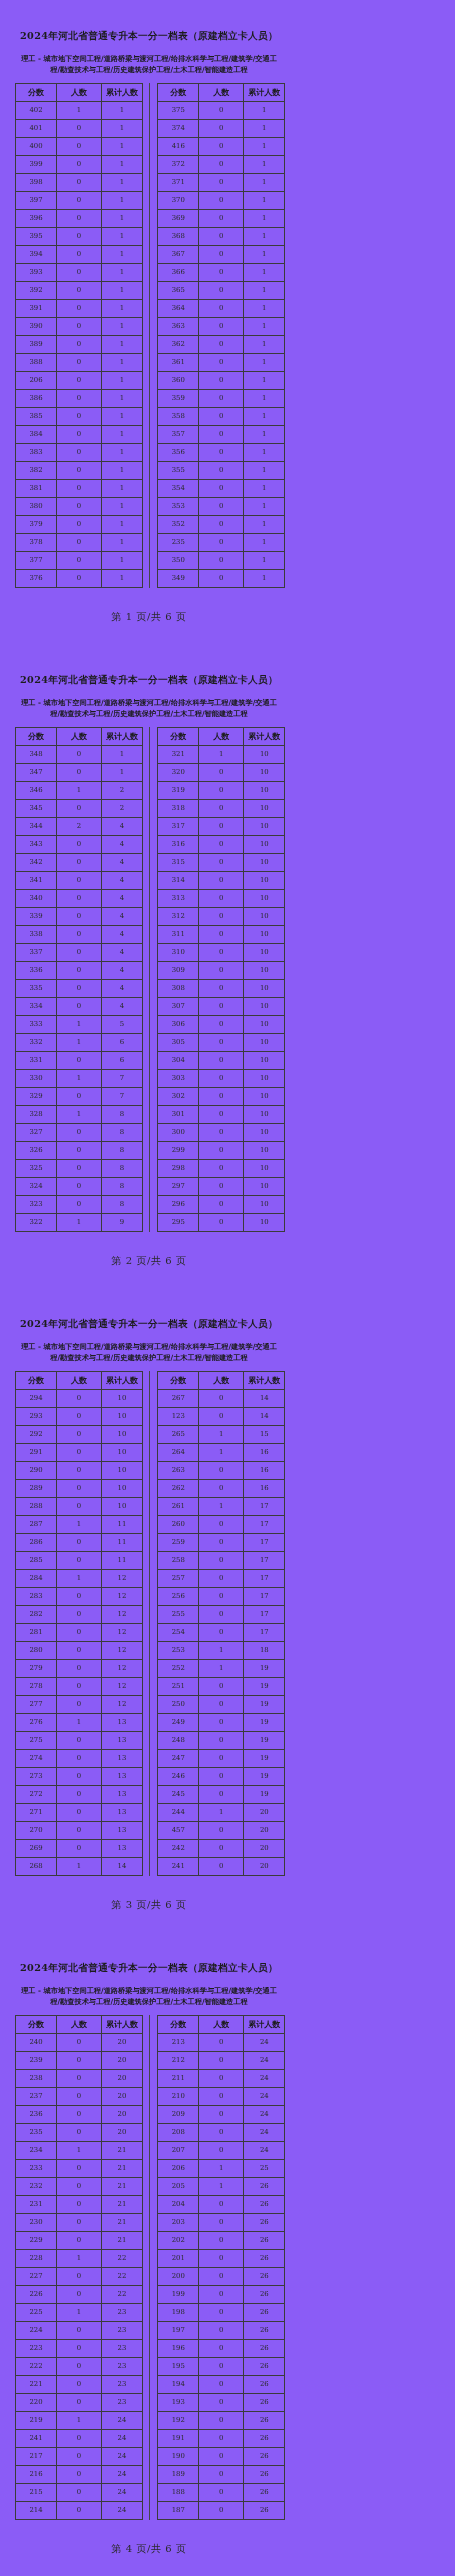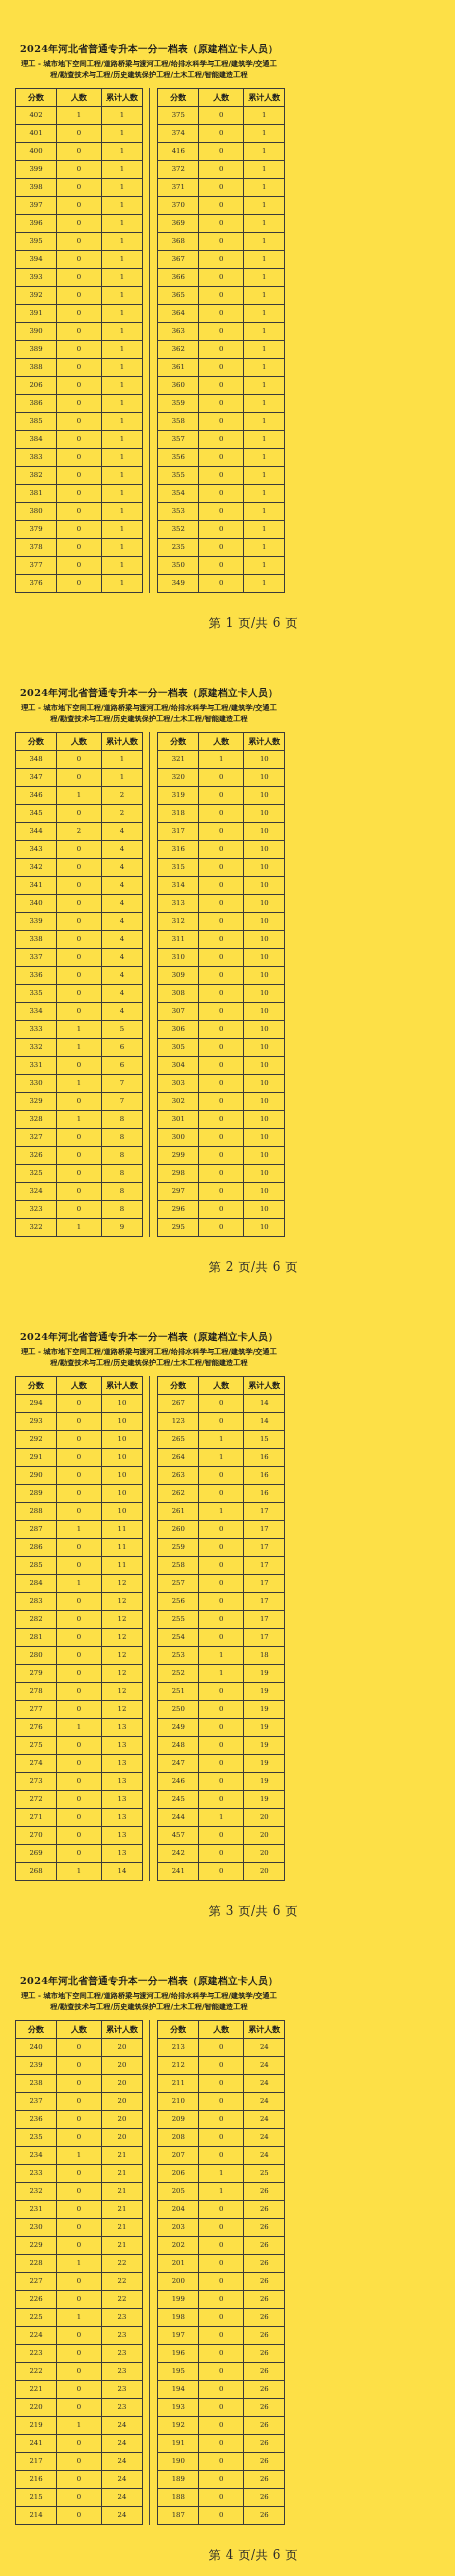--- a/index.html
+++ b/index.html
@@ -9,38 +9,38 @@
   }
   body {
     width: 455px;
     font-family: "DejaVu Serif", "Liberation Serif", serif;
     color: #1c1c1c;
   }
   .page {
     position: relative;
     width: 455px;
     height: 644px;
-    background: #fde047;
+    background: #8b5cf6;
     overflow: hidden;
     box-sizing: border-box;
-    padding-top: 42px;
+    padding-top: 29px;
   }
   .content {
     width: 298px;
   }
   .doc-title {
     text-align: center;
     font-size: 9.7px;
     font-weight: bold;
     line-height: 13.8px;
     letter-spacing: 0.3px;
   }
   .doc-subtitle {
     width: 263px;
-    margin: 2px auto 0 auto;
+    margin: 10px auto 0 auto;
     text-align: center;
     font-size: 7.2px;
     font-weight: bold;
     line-height: 11px;
   }
   .tables-wrap {
     position: relative;
     margin: 8px 0 0 15px;
     display: flex;
   }
@@ -76,22 +76,22 @@
   .tables-divider {
     position: absolute;
     left: 134px;
     top: 0;
     bottom: 0;
     width: 1.1px;
     background: #474747;
   }
   .page-footer {
     margin-top: 22.4px;
-    text-align: right;
-    font-size: 12px;
+    text-align: center;
+    font-size: 10px;
     color: #2a2a2a;
     letter-spacing: 0.6px;
   }
 </style>
 </head>
 <body>
 
 <div>
   <div class="page">
     <div class="content">

